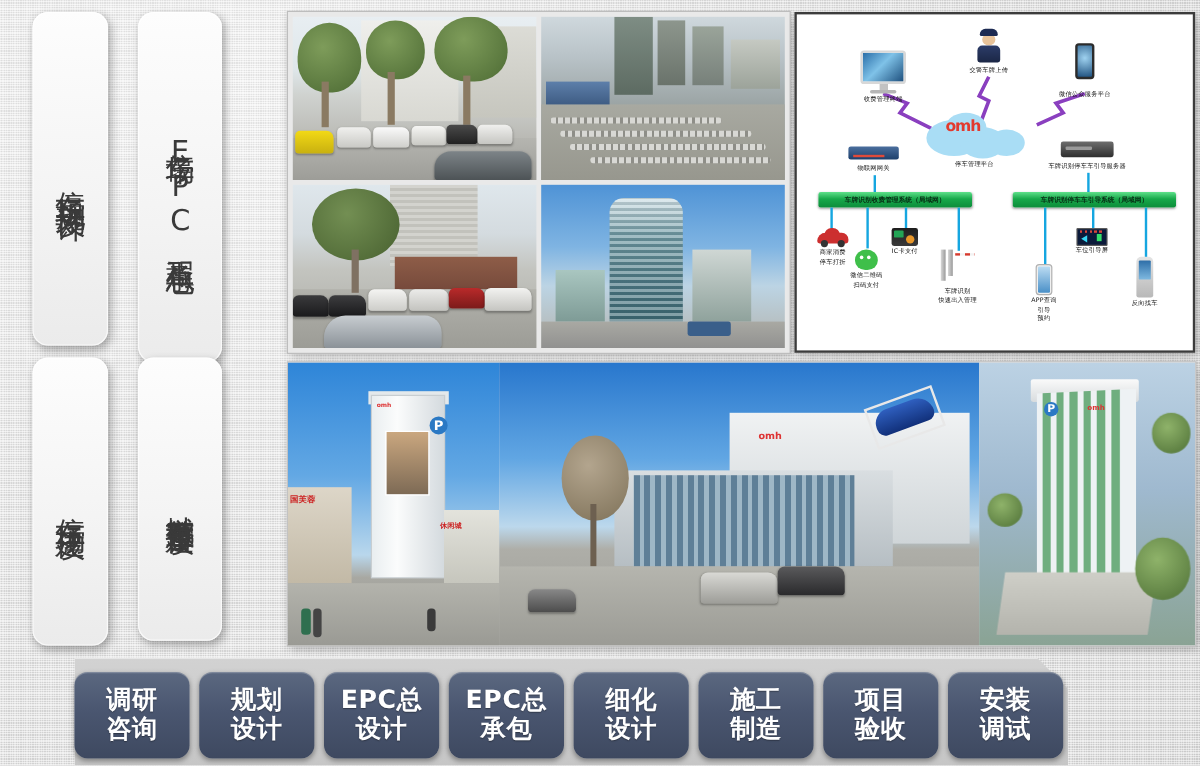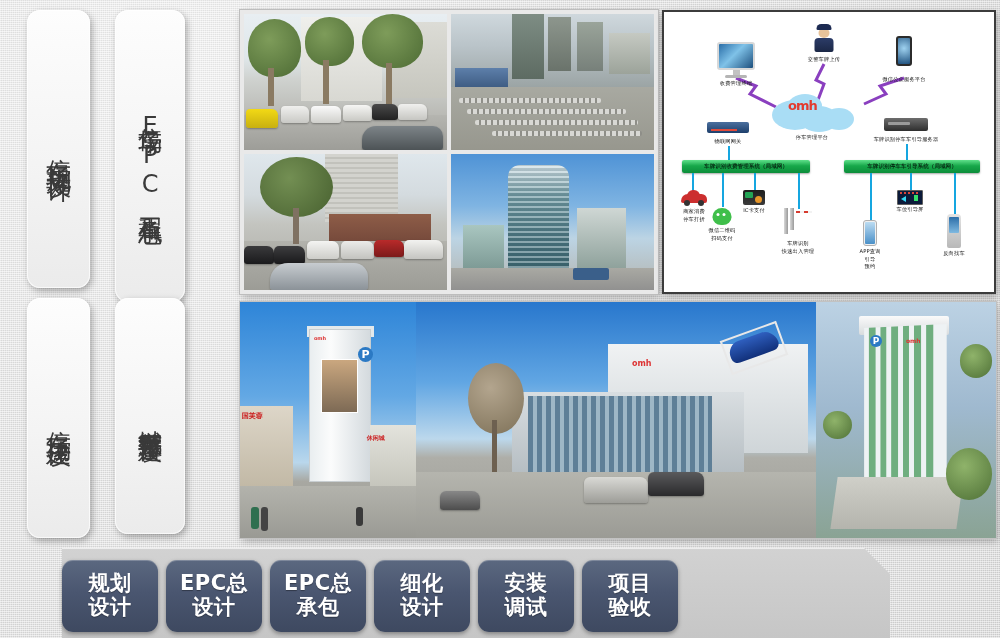--- a/index.html
+++ b/index.html
@@ -455,25 +455,29 @@
     <div class="logo">omh</div>
     <div class="plaza"></div>
     <div class="grn" style="left:4%;top:46%;width:16%;height:12%;"></div>
     <div class="grn" style="left:80%;top:18%;width:18%;height:14%;"></div>
     <div class="grn" style="left:72%;top:62%;width:26%;height:22%;"></div>
   </div>
 </div>
 
 <div id="procBg"></div>
 <div id="procRow">
+  <div class="pbtn">调研
+咨询</div>
   <div class="pbtn">规划
 设计</div>
   <div class="pbtn">EPC总
 设计</div>
   <div class="pbtn">EPC总
 承包</div>
   <div class="pbtn">细化
 设计</div>
+  <div class="pbtn">施工
+制造</div>
+  <div class="pbtn">项目
+验收</div>
   <div class="pbtn">安装
 调试</div>
-  <div class="pbtn">项目
-验收</div>
 </div>
 
 </body></html>

